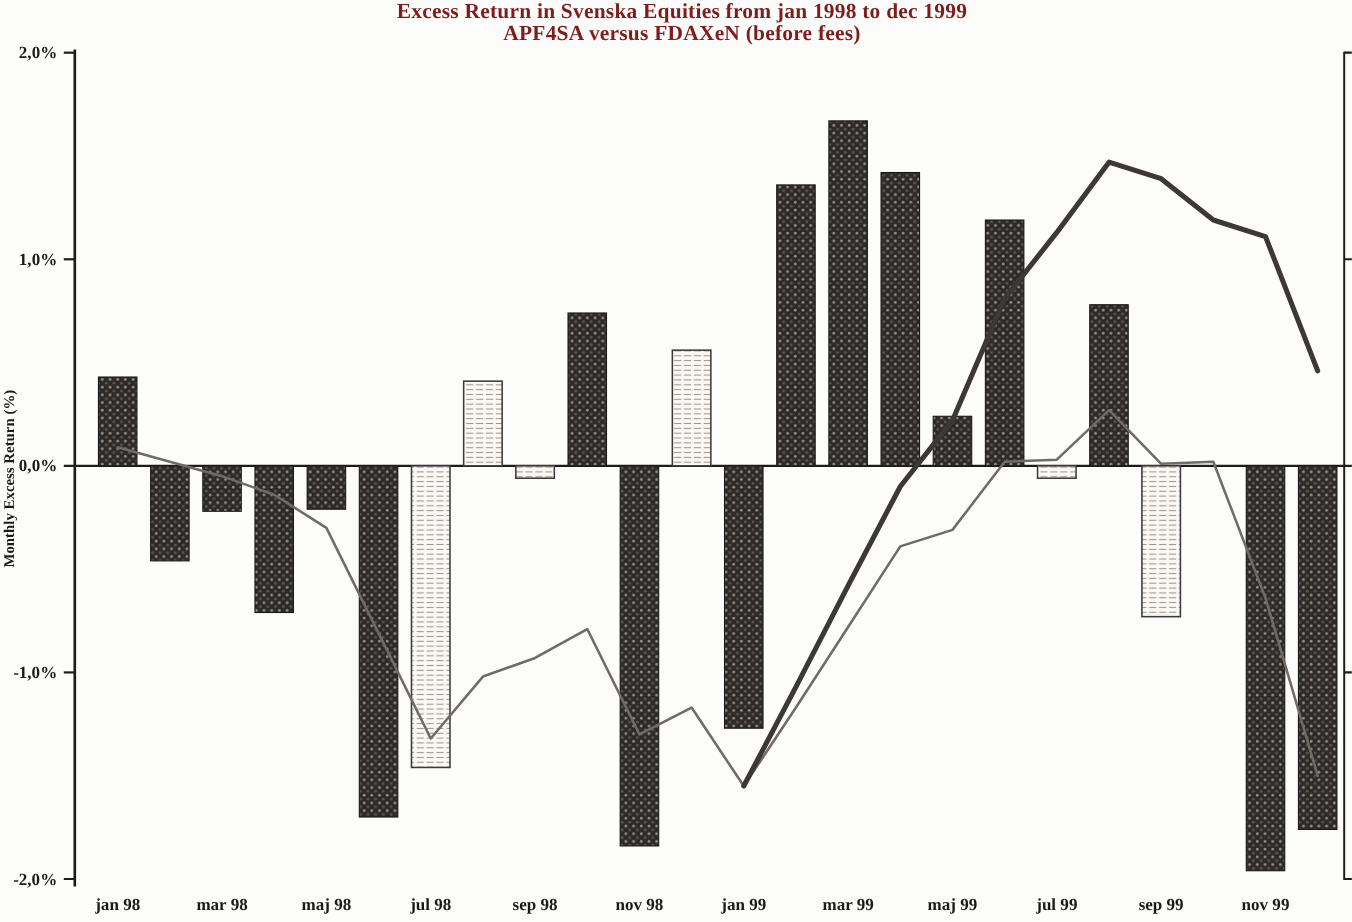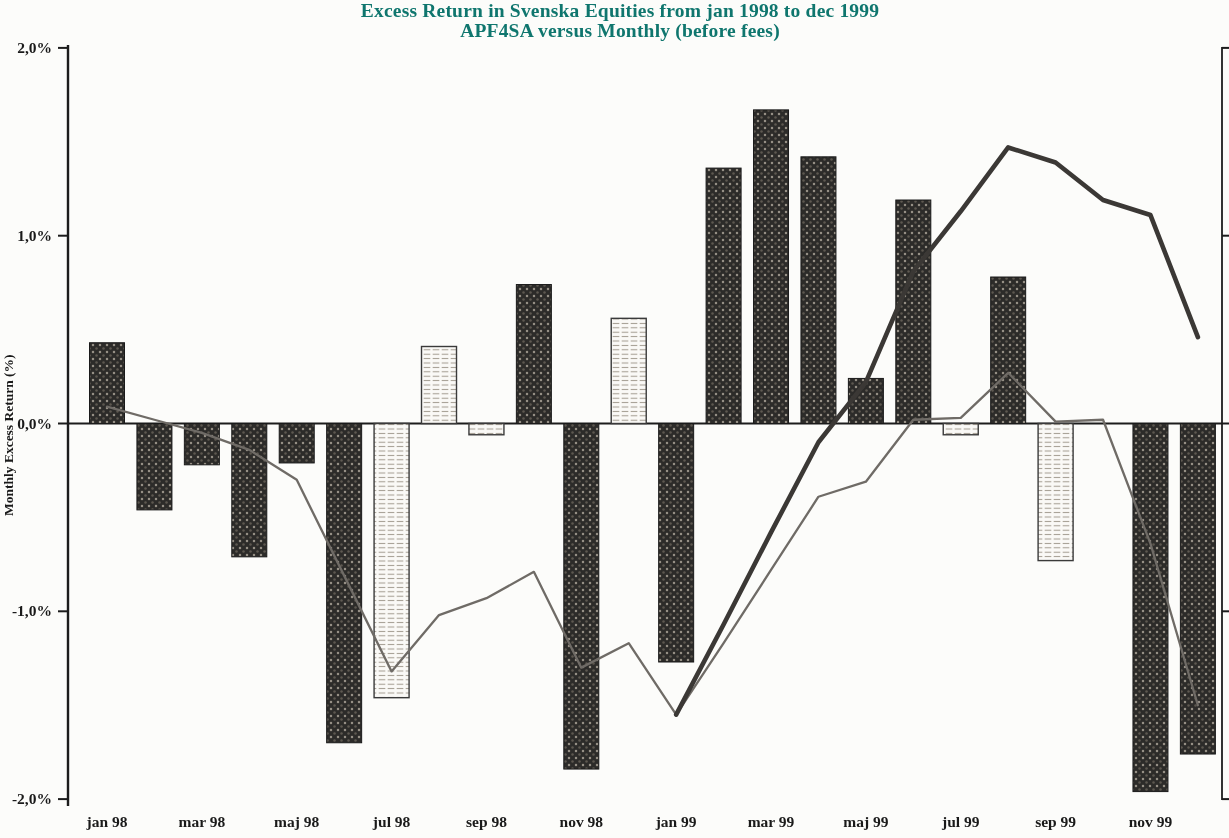--- a/index.html
+++ b/index.html
@@ -4,36 +4,36 @@
 <style>
   html,body{margin:0;padding:0;}
   body{
     width:1229px;height:838px;position:relative;overflow:hidden;
     background:#fcfcfa;color:#151515;
     font-family:"Liberation Serif", serif;
   }
   .chart-title{
     position:absolute;top:1px;left:10px;width:1220px;
     text-align:center;font-weight:bold;font-size:19.5px;line-height:20px;
-    letter-spacing:.2px;color:#0f766e;
+    letter-spacing:.2px;color:#7f1d1d;
   }
   .y-axis-title{
     position:absolute;left:1px;top:316px;height:200px;
     writing-mode:vertical-rl;transform:rotate(180deg);
     font-weight:bold;font-size:13.5px;color:#1a1a1a;white-space:nowrap;
   }
   svg{position:absolute;top:0;left:0;}
   text{font-family:"Liberation Serif", serif;font-weight:bold;fill:#1a1a1a;}
 </style>
 </head>
 <body>
 
 <div class="chart-title">
   <div>Excess Return in Svenska Equities from jan 1998 to dec 1999</div>
-  <div>APF4SA versus Monthly  (before fees)</div>
+  <div>APF4SA versus FDAXeN  (before fees)</div>
 </div>
 
 <div class="y-axis-title">Monthly Excess Return (%)</div>
 
 <div id="plot">
     <svg width="1229" height="838" viewBox="0 0 1229 838">
       <defs>
         <pattern id="patDark" width="7" height="7" patternUnits="userSpaceOnUse">
           <rect width="7" height="7" fill="#2c2b29"></rect>
           <circle cx="2" cy="2" r="1.25" fill="#968f85"></circle>

